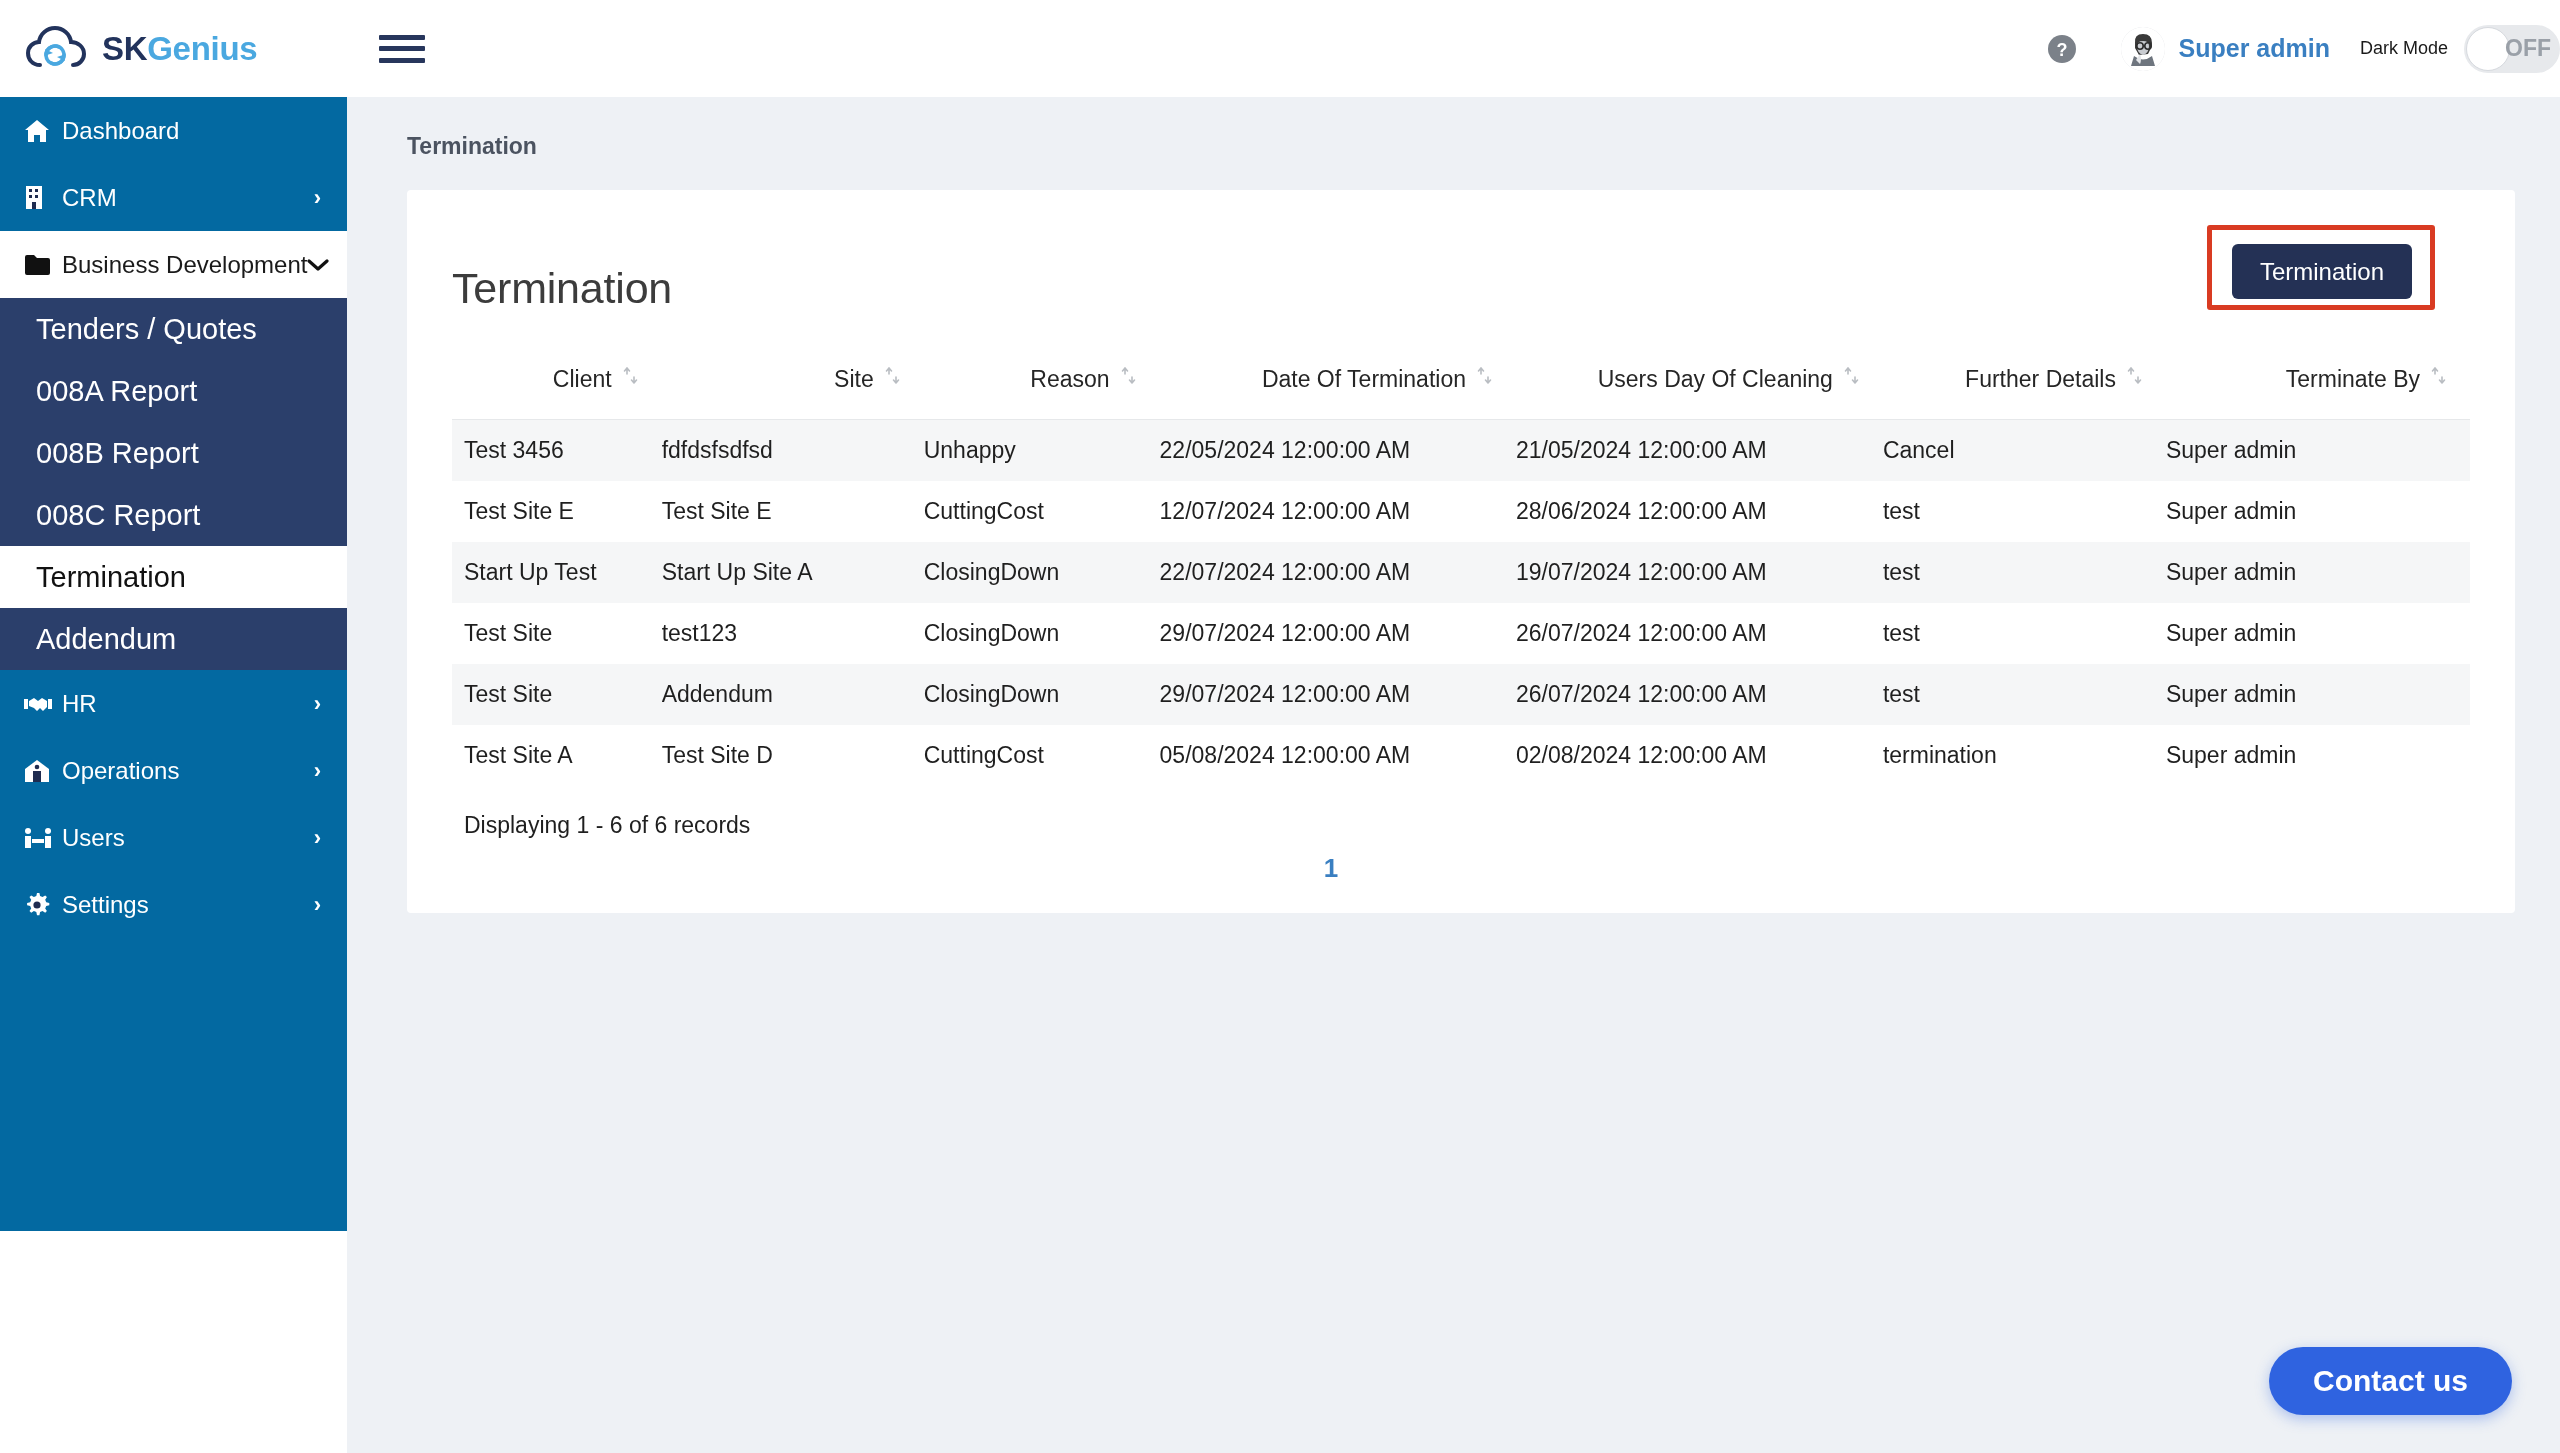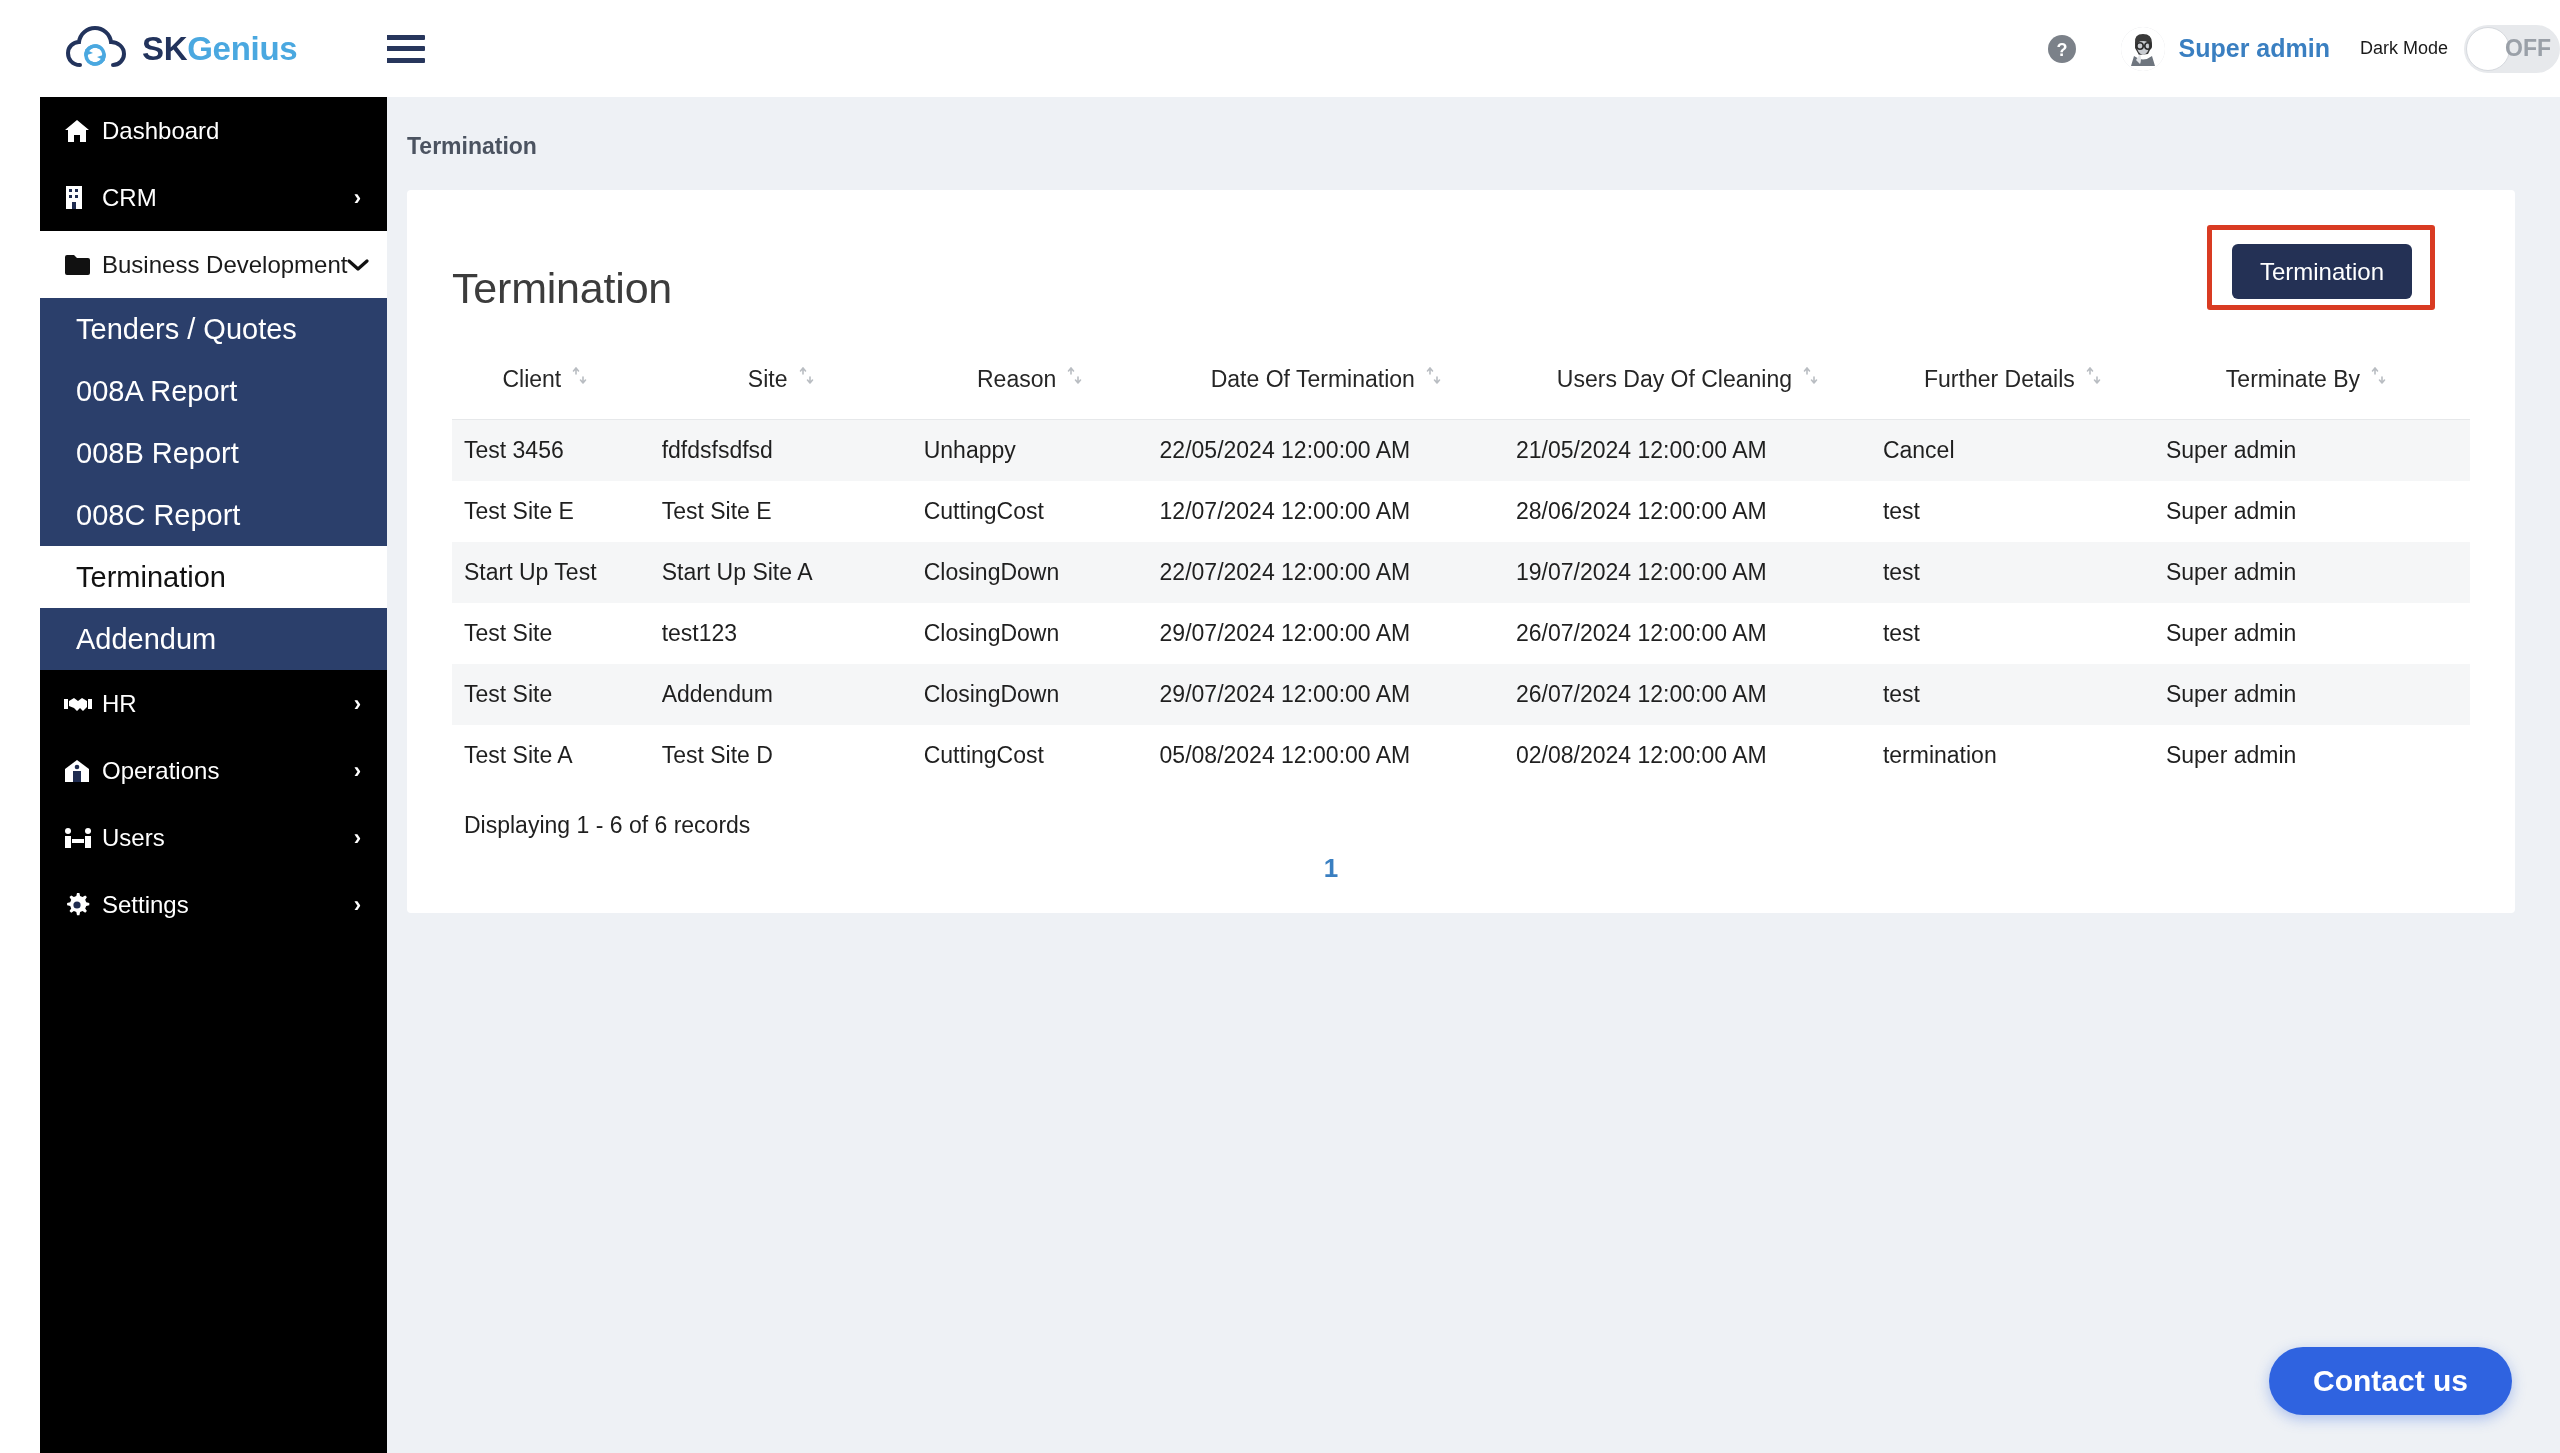--- a/index.html
+++ b/index.html
@@ -9,24 +9,23 @@
     background: #ffffff;
     overflow: hidden;
   }
 
   
   .app { position: relative; width: 2560px; height: 1453px; display: block; }
 
   
   .sidebar {
     position: absolute; left: 0; top: 0;
-    width: 347px; height: 1453px;
-    background: #000000;
+    width: 347px; height: 1231px;
+    background: #0369a1;
     z-index: 5;
-    margin-left: 40px;
   }
   .brand {
     height: 97px; background: #ffffff;
     display: flex; align-items: center; padding-left: 26px; gap: 14px;
   }
   .brand-logo { width: 62px; height: 48px; flex: none; }
   .brand-text { font-size: 33px; font-weight: bold; letter-spacing: -0.3px; }
   .brand-sk { color: #22335c; }
   .brand-genius { color: #4aa8e0; }
 
@@ -147,21 +146,21 @@
   }
 
   
   .table-wrap { padding: 0 45px 0 45px; margin-top: 38px; }
   table { width: 100%; border-collapse: collapse; table-layout: fixed; }
   thead th {
     text-align: left; font-size: 23px; font-weight: 400; color: #262626;
     padding: 14px 0 26px 0; vertical-align: middle;
     border-bottom: 1px solid #e6e8ea;
   }
-  .th-inner { display: flex; align-items: center; justify-content: center; padding-right: 22px; }
+  .th-inner { display: flex; align-items: center; justify-content: flex-end; padding-right: 22px; }
   .sort-icon { flex: none; margin-left: 10px; opacity: 1; }
   tbody td {
     font-size: 23px; color: #1f1f1f; padding: 17px 0 17px 0;
     vertical-align: middle; white-space: nowrap; overflow: hidden; text-overflow: ellipsis;
   }
   tbody tr.odd { background: #f5f6f7; }
   tbody tr.even { background: #ffffff; }
   tbody td:first-child { padding-left: 12px; }
 
   .col-client { width: 200px; }

